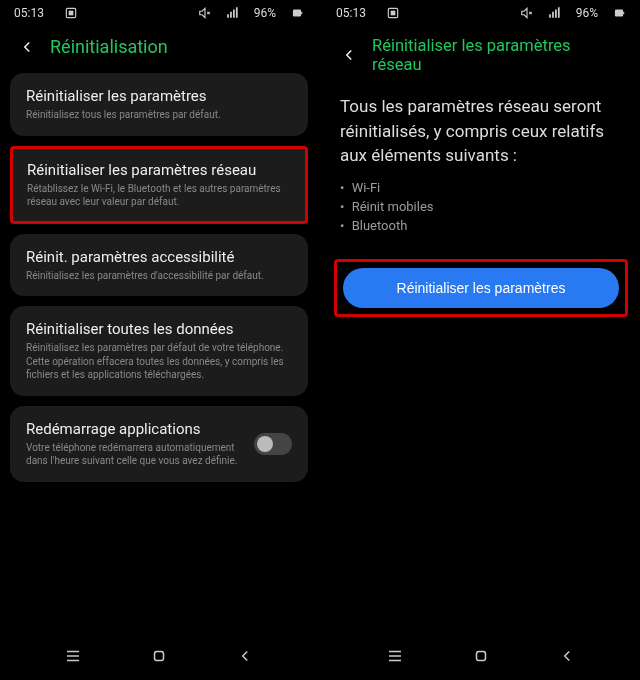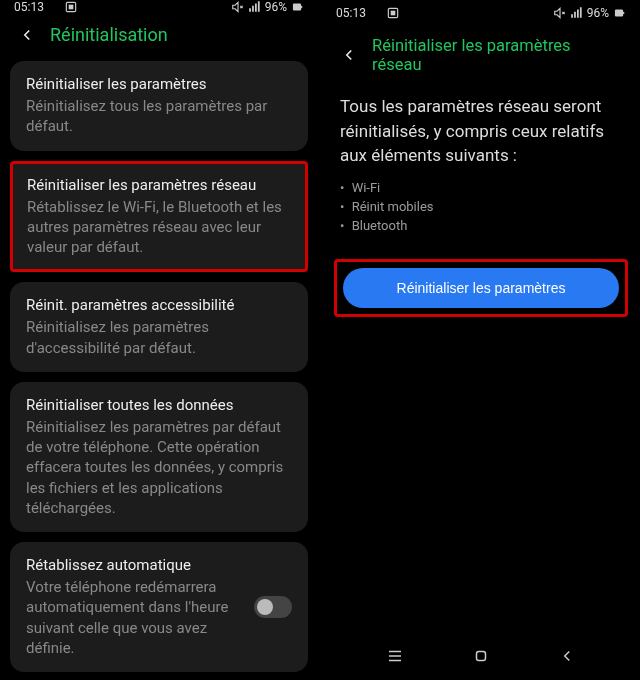--- a/index.html
+++ b/index.html
@@ -21,40 +21,40 @@
     .status-bar {
       height: 26px;
       display: flex;
       align-items: center;
       justify-content: space-between;
       padding: 0 14px;
       font-size: 12px;
       color: #ddd;
     }
     .status-left { display: flex; align-items: center; gap: 20px; }
-    .status-right { display: flex; align-items: center; gap: 3px; }
+    .status-right { display: flex; align-items: center; gap: 14px; }
     .status-bar svg { width: 14px; height: 14px; }
     .header {
       display: flex;
       align-items: center;
       padding: 10px 18px 16px;
       gap: 14px;
     }
     .header-title { font-size: 18px; font-weight: 400; color: #22c55e; }
     .back-arrow { width: 18px; height: 18px; flex-shrink: 0; }
     .content { flex: 1; padding: 0 10px; }
     .setting-item {
       background: #1c1c1c;
       border-radius: 14px;
       padding: 14px 16px;
       margin-bottom: 10px;
       position: relative;
     }
     .setting-title { font-size: 15px; color: #eee; margin-bottom: 3px; }
-    .setting-desc { font-size: 15px; color: #888; line-height: 1.35; }
+    .setting-desc { font-size: 10px; color: #888; line-height: 1.35; }
     .highlight { border: 3px solid #d20000; border-radius: 4px; }
     .highlight-inset { padding: 12px 14px; }
     .toggle-item {
       display: flex;
       align-items: center;
       justify-content: space-between;
       gap: 10px;
     }
     .toggle-text { flex: 1; }
     .toggle {
@@ -164,21 +164,21 @@
       <div class="setting-desc">Réinitialisez les paramètres d'accessibilité par défaut.</div>
     </div>
 
     <div class="setting-item">
       <div class="setting-title">Réinitialiser toutes les données</div>
       <div class="setting-desc">Réinitialisez les paramètres par défaut de votre téléphone. Cette opération effacera toutes les données, y compris les fichiers et les applications téléchargées.</div>
     </div>
 
     <div class="setting-item toggle-item">
       <div class="toggle-text">
-        <div class="setting-title">Rétablissez automatique</div>
+        <div class="setting-title">Redémarrage applications</div>
         <div class="setting-desc">Votre téléphone redémarrera automatiquement dans l'heure suivant celle que vous avez définie.</div>
       </div>
       <div class="toggle"></div>
     </div>
   </div>
 
   <div class="nav-bar">
     <svg viewBox="0 0 24 24" fill="none" stroke="#ccc" stroke-width="2">
         <line x1="4" y1="6" x2="20" y2="6"></line>
         <line x1="4" y1="12" x2="20" y2="12"></line>

